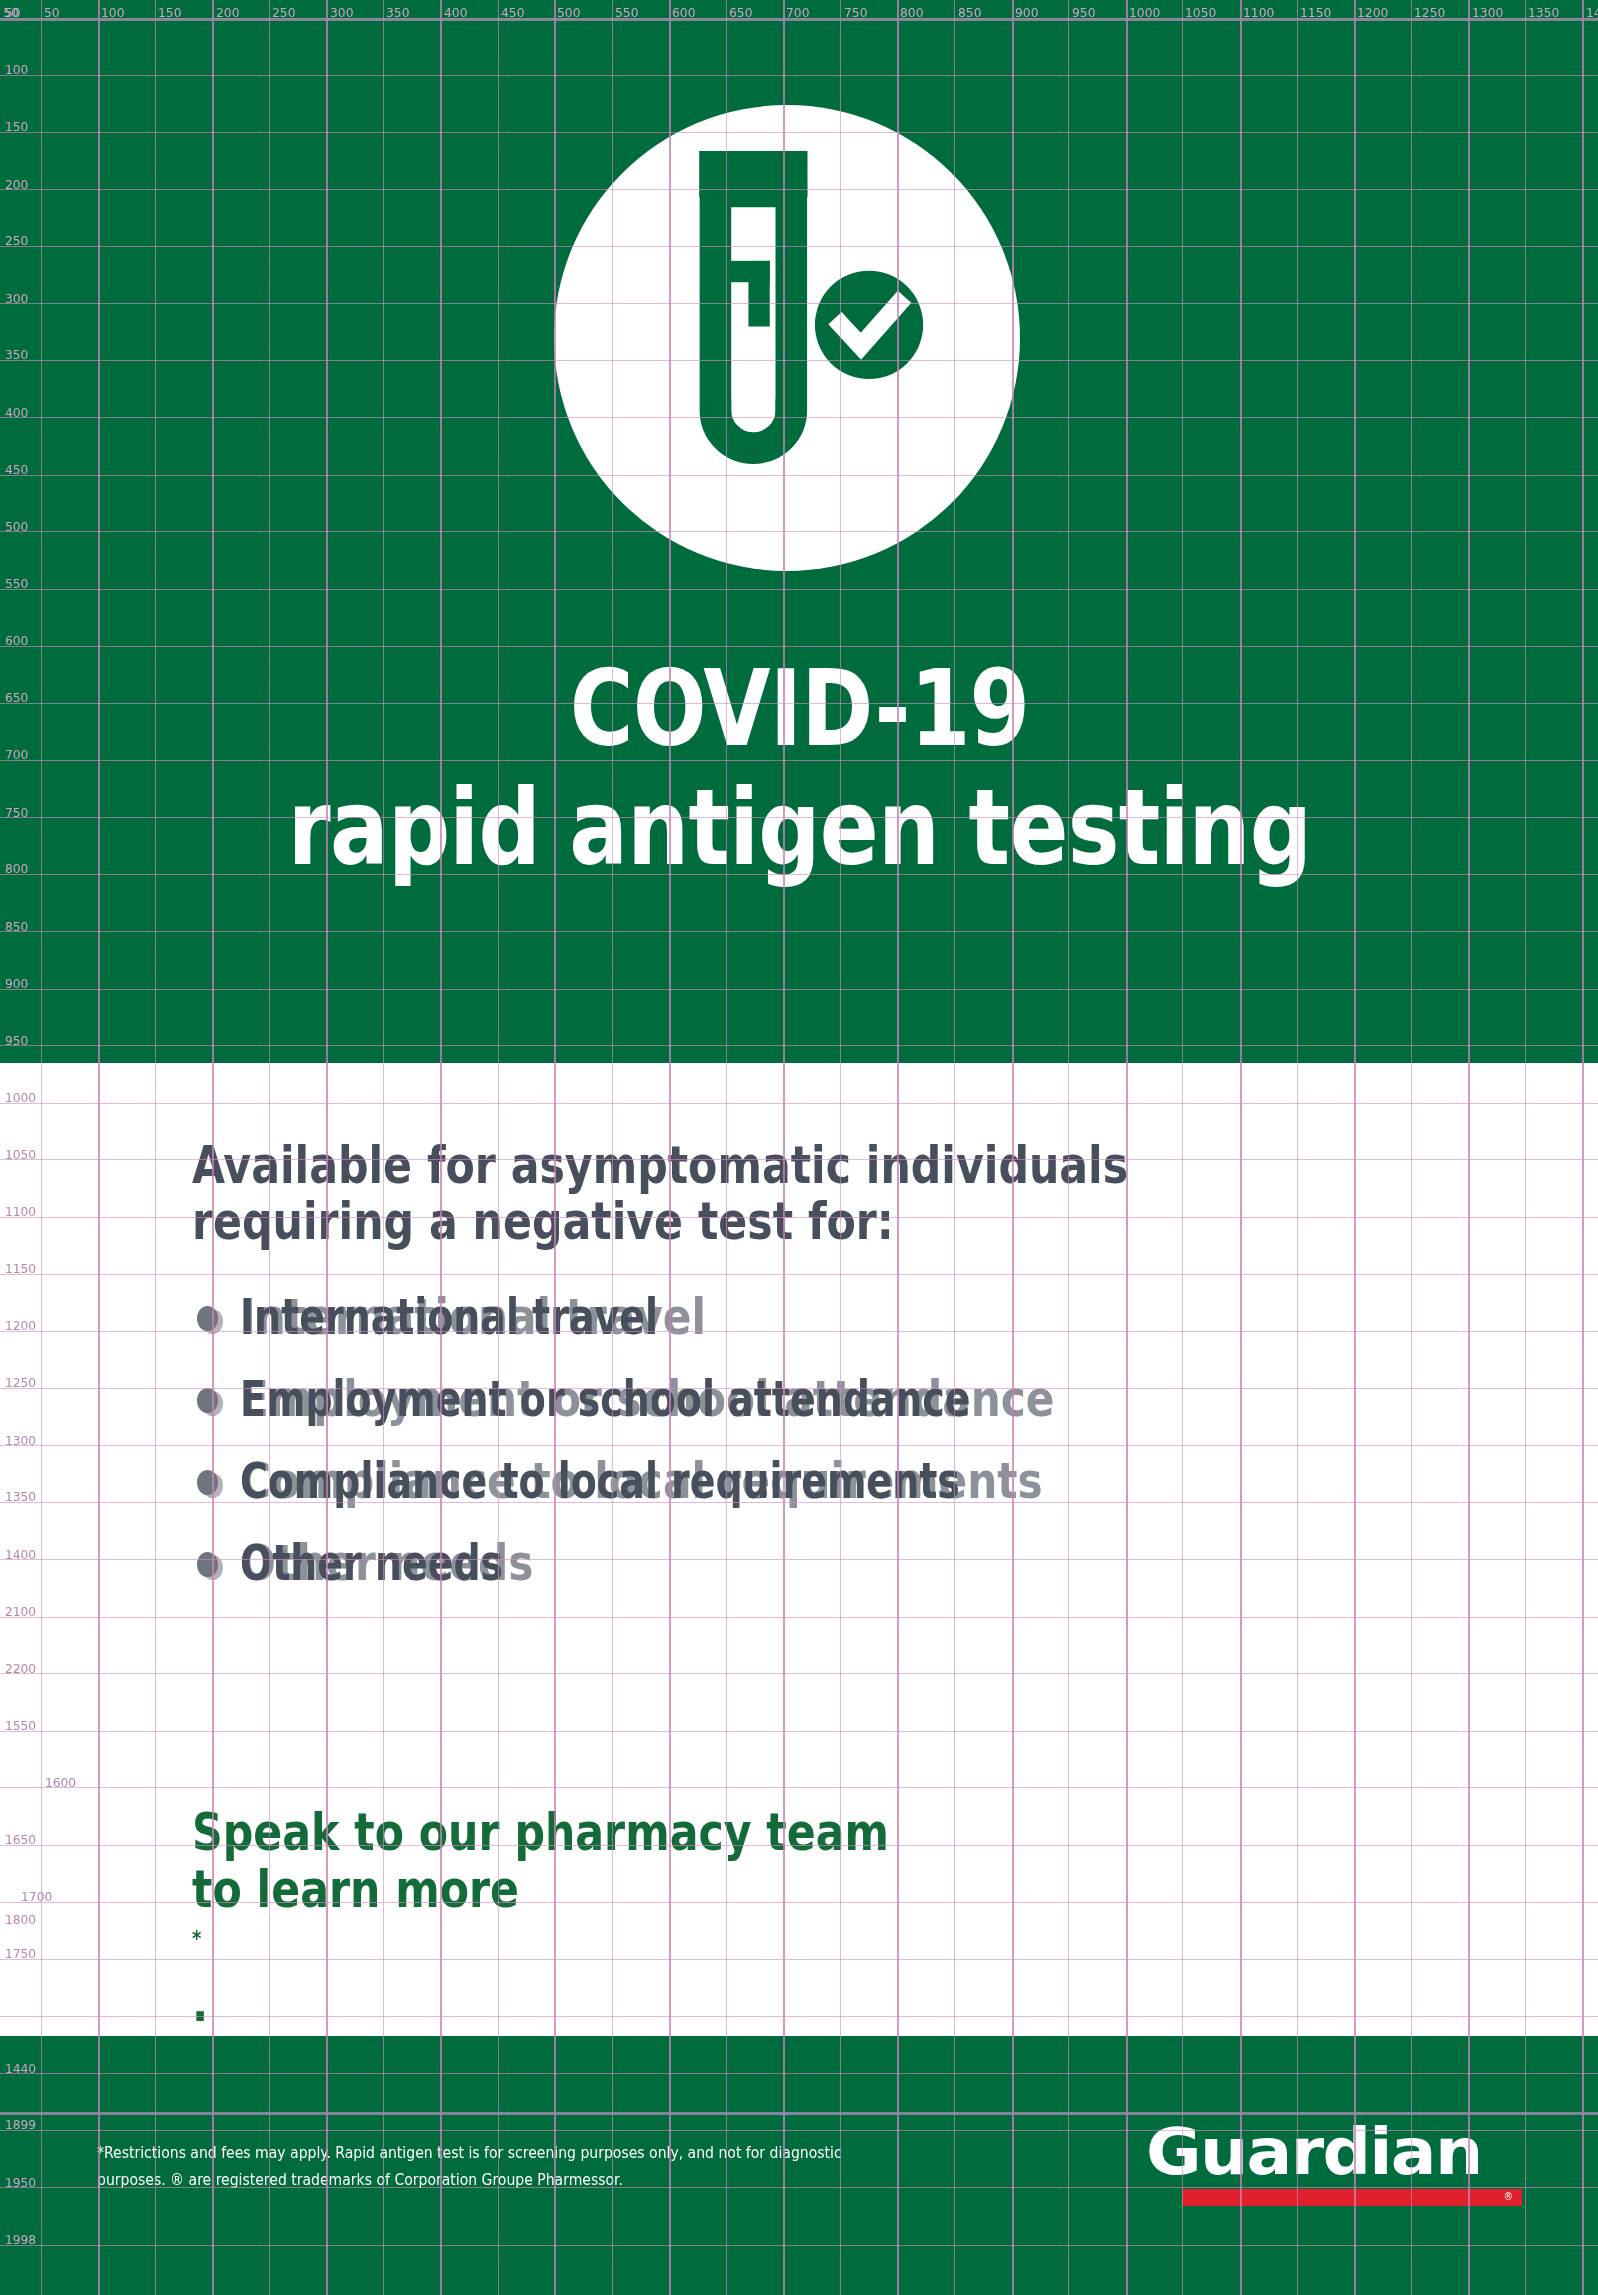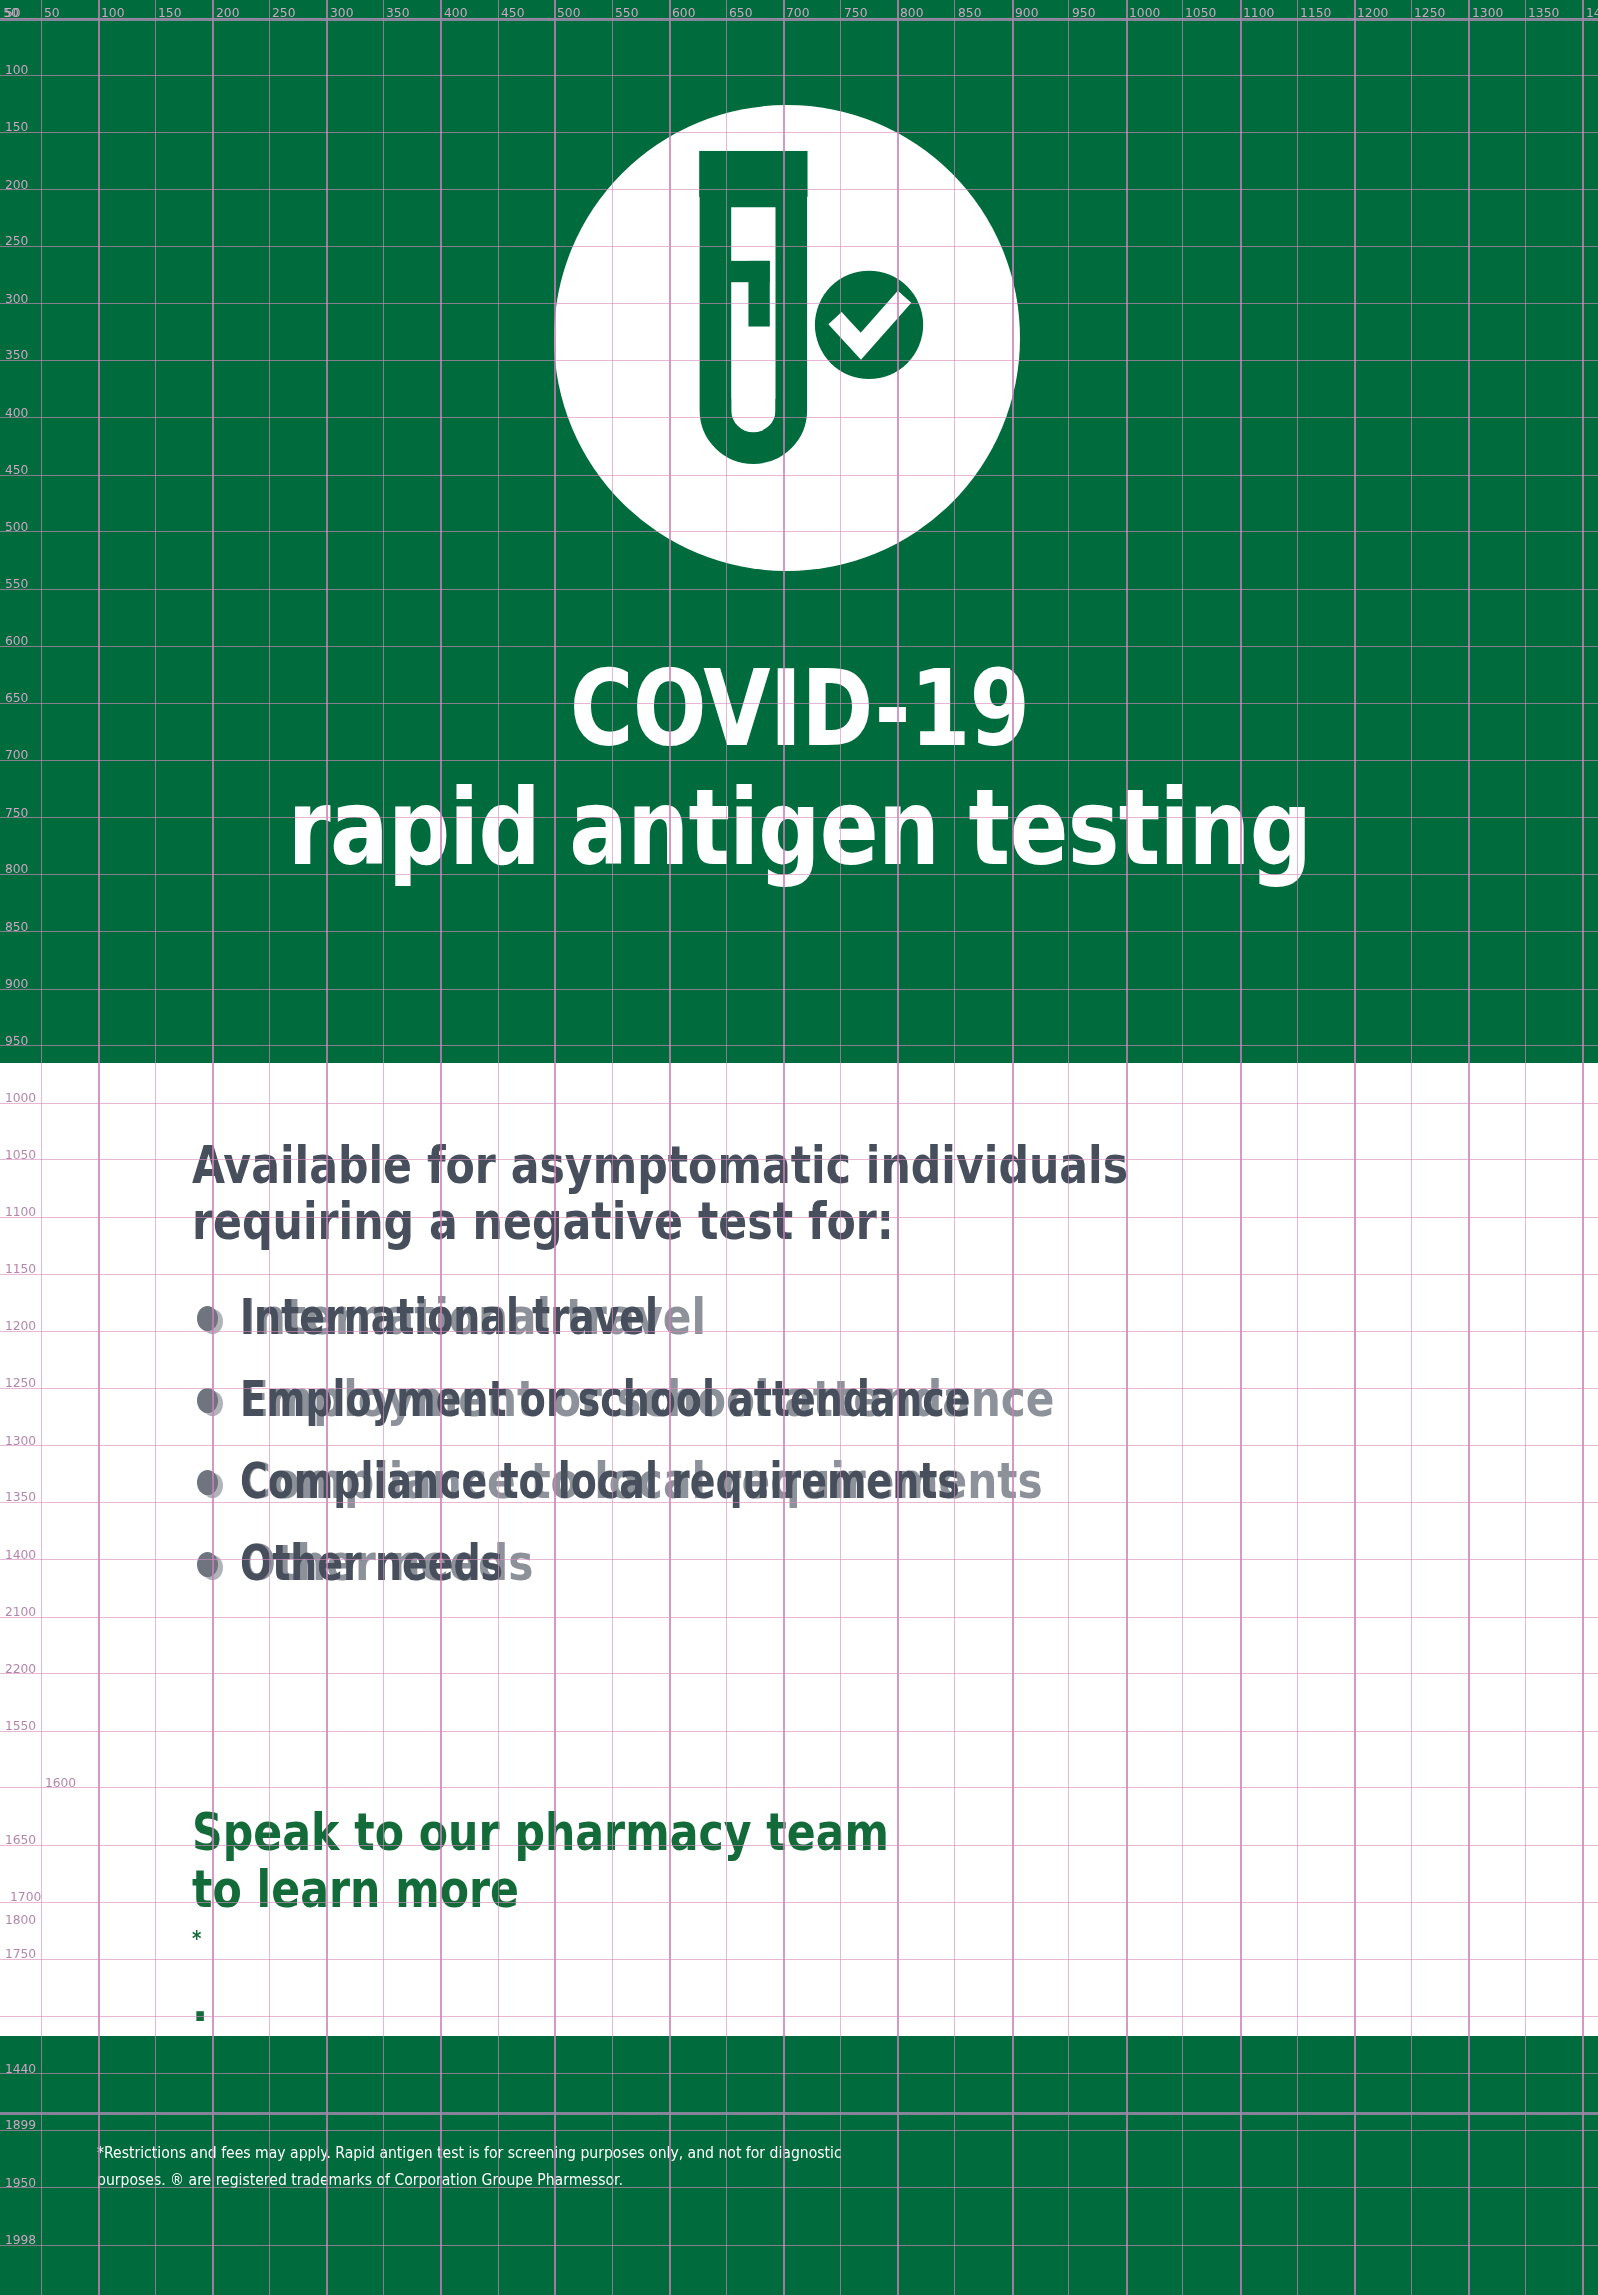--- a/index.html
+++ b/index.html
@@ -166,20 +166,26 @@
   <div class="cta">
     <span>Speak to our pharmacy team</span>
     <span><span>to learn more</span><sup>*</sup><span>.</span></span>
   </div>
 
   <div class="disclaimer">
     <p>*Restrictions and fees may apply. Rapid antigen test is for screening purposes only, and not for diagnostic</p>
     <p>purposes. ® are registered trademarks of Corporation Groupe Pharmessor.</p>
   </div>
 
+  <div class="brand">
+    <div class="word">Guardian</div>
+    <div class="rule">
+      <span class="reg">®</span>
+    </div>
+  </div>
 
   <div class="grid" id="grid">
       <div class="gl v" style="left: 41px;"></div>
       <div class="glab" style="left: 44px; top: 7.4px;">50</div>
       <div class="gl v vmajor" style="left: 98px;"></div>
       <div class="glab" style="left: 101px; top: 7.4px;">100</div>
       <div class="gl v" style="left: 155px;"></div>
       <div class="glab" style="left: 158px; top: 7.4px;">150</div>
       <div class="gl v vmajor" style="left: 212px;"></div>
       <div class="glab" style="left: 216px; top: 7.4px;">200</div>
@@ -291,21 +297,21 @@
       <div class="glab dark" style="left: 4.9px; top: 1606px;">2100</div>
       <div class="gl h" style="top: 1673px;"></div>
       <div class="glab dark" style="left: 4.9px; top: 1663px;">2200</div>
       <div class="gl h" style="top: 1731px;"></div>
       <div class="glab dark" style="left: 4.9px; top: 1720px;">1550</div>
       <div class="gl h" style="top: 1787px;"></div>
       <div class="glab dark" style="left: 4.9px; top: 1777px; margin-left: 40px;">1600</div>
       <div class="gl h" style="top: 1845px;"></div>
       <div class="glab dark" style="left: 4.9px; top: 1834px;">1650</div>
       <div class="gl h" style="top: 1902px;"></div>
-      <div class="glab dark" style="left: 10px; top: 1891px;">1700</div>
+      <div class="glab dark" style="left: 21px; top: 1891px;">1700</div>
       <div class="gl h" style="top: 1959px;"></div>
       <div class="glab dark" style="left: 4.9px; top: 1948px;">1750</div>
       <div class="gl h" style="top: 2016px;"></div>
       <div class="glab dark" style="left: 4.9px; top: 1914px;">1800</div>
       <div class="gl h" style="top: 2073px;"></div>
       <div class="glab" style="left: 4.9px; top: 2063px;">1440</div>
       <div class="gl h" style="top: 2130px;"></div>
       <div class="glab" style="left: 4.9px; top: 2119px;">1899</div>
       <div class="gl h" style="top: 2187px;"></div>
       <div class="glab" style="left: 4.9px; top: 2177px;">1950</div>

